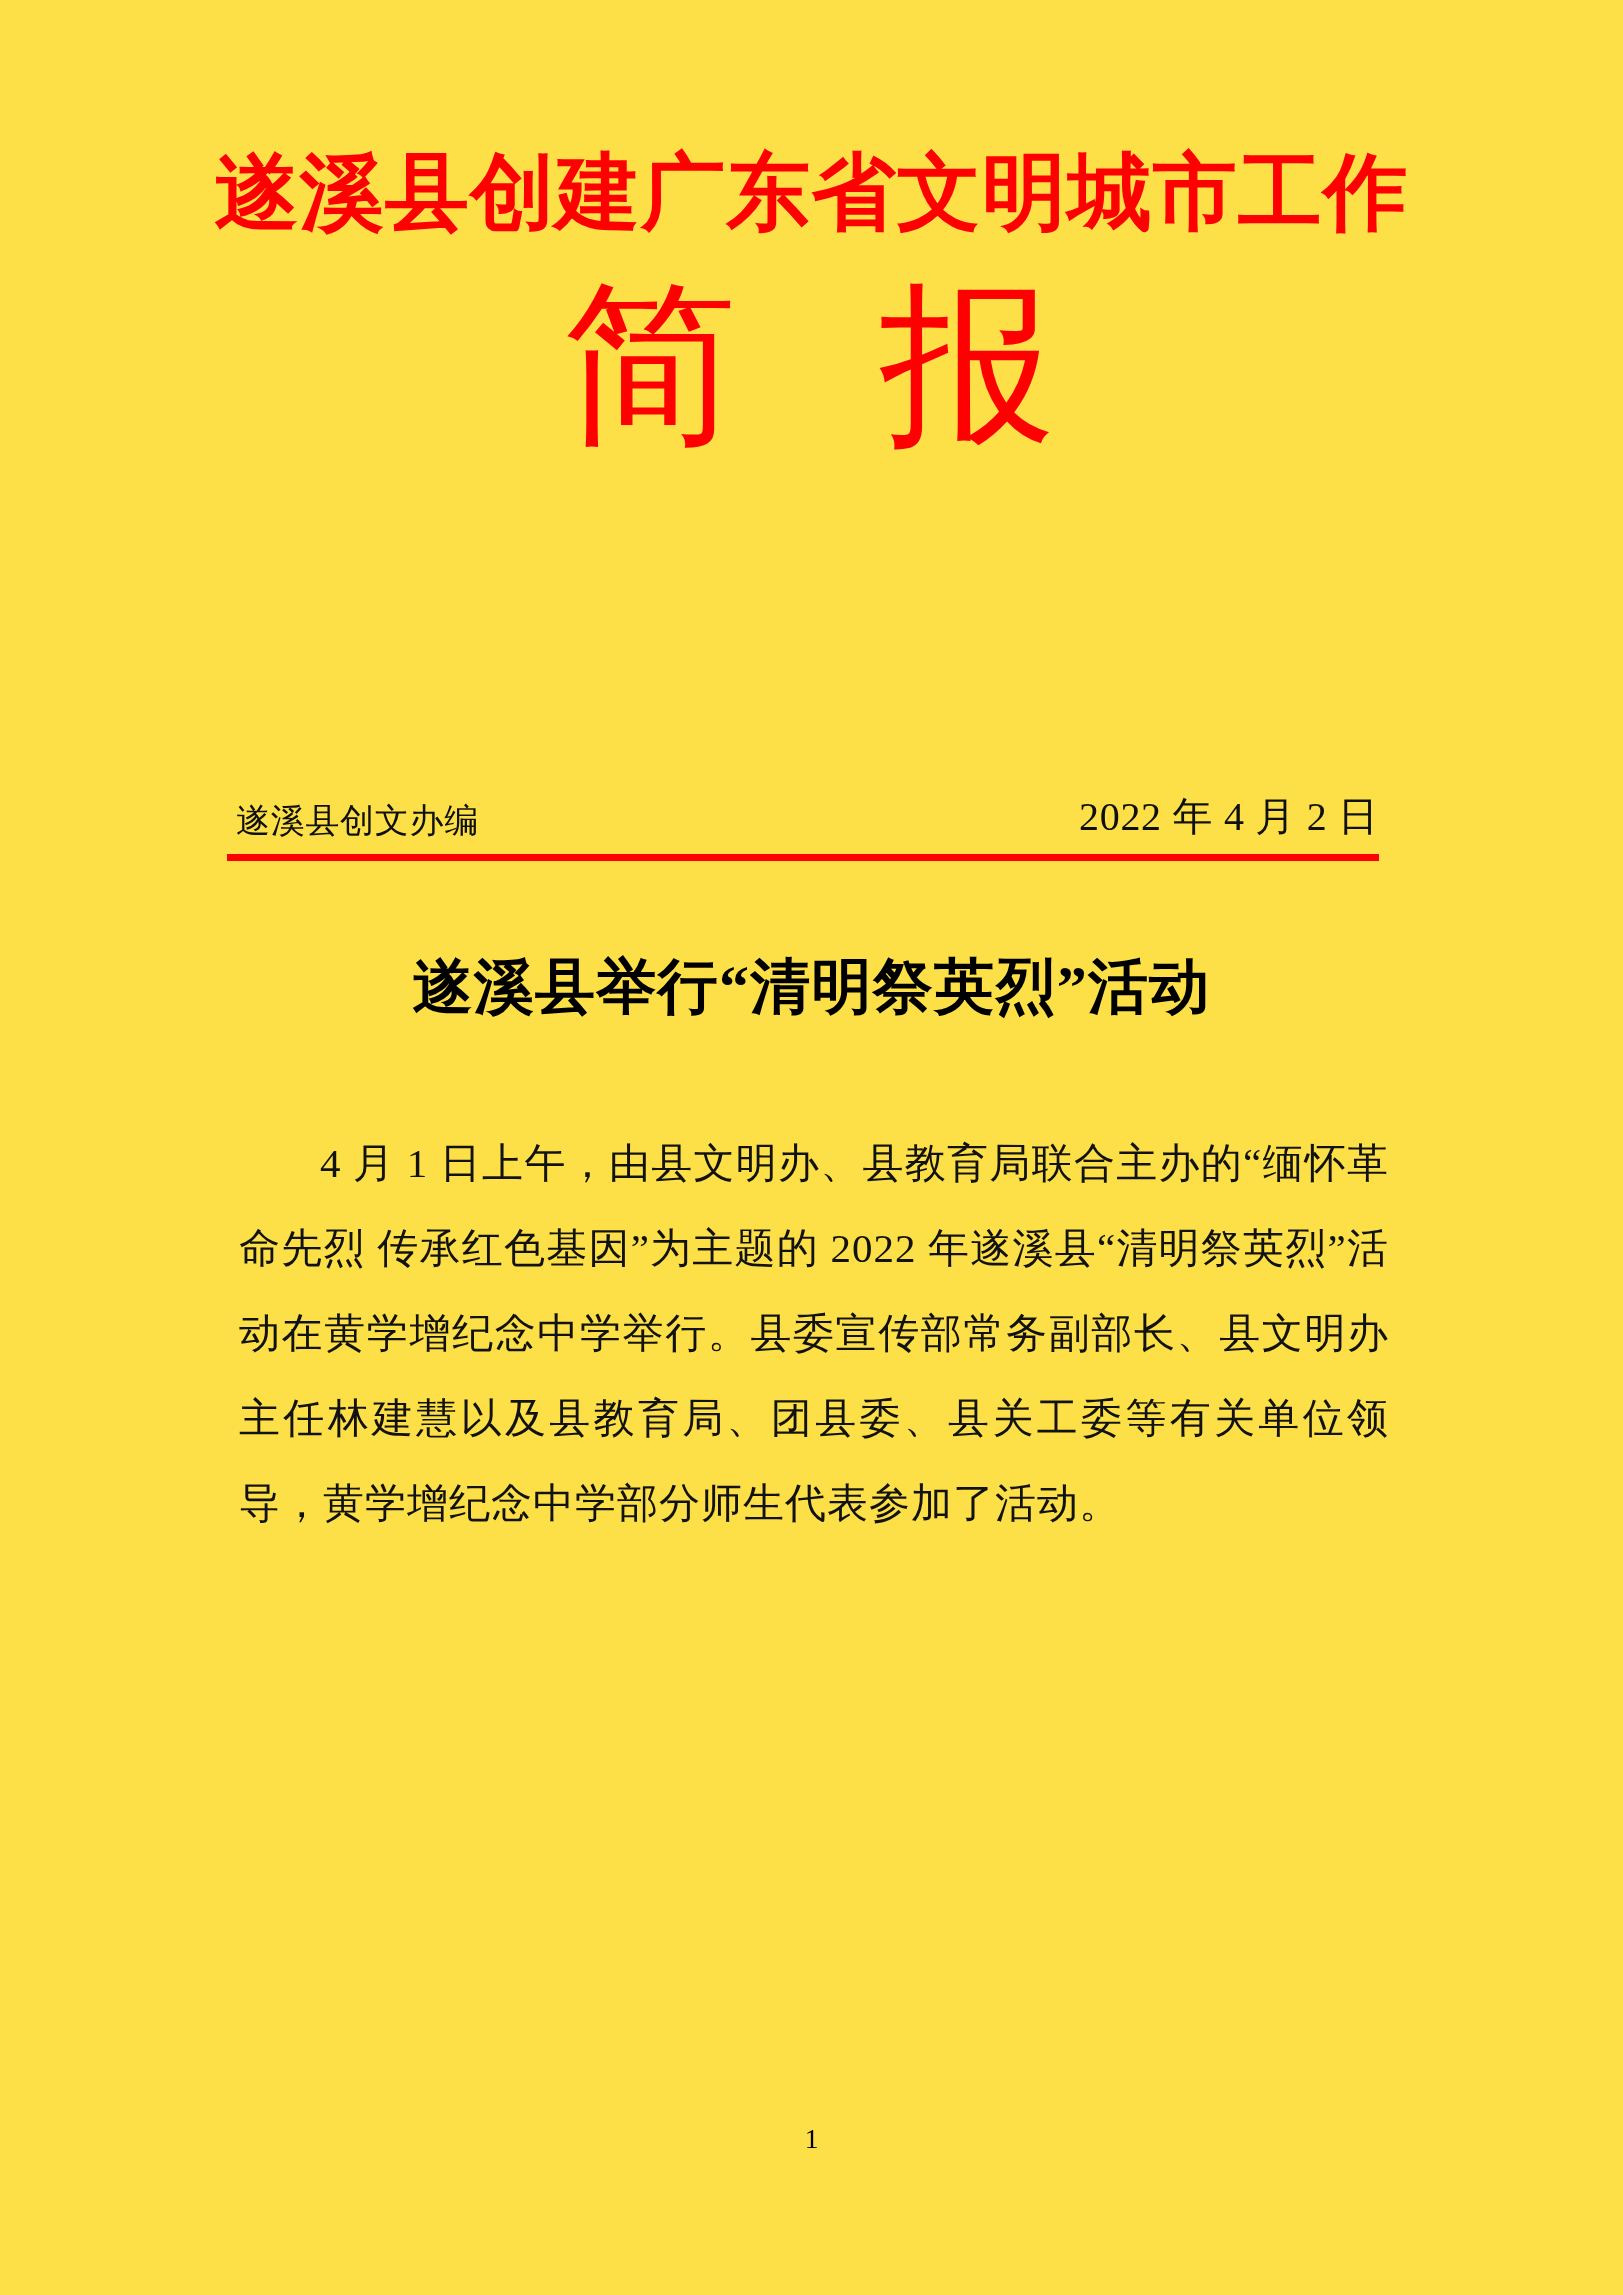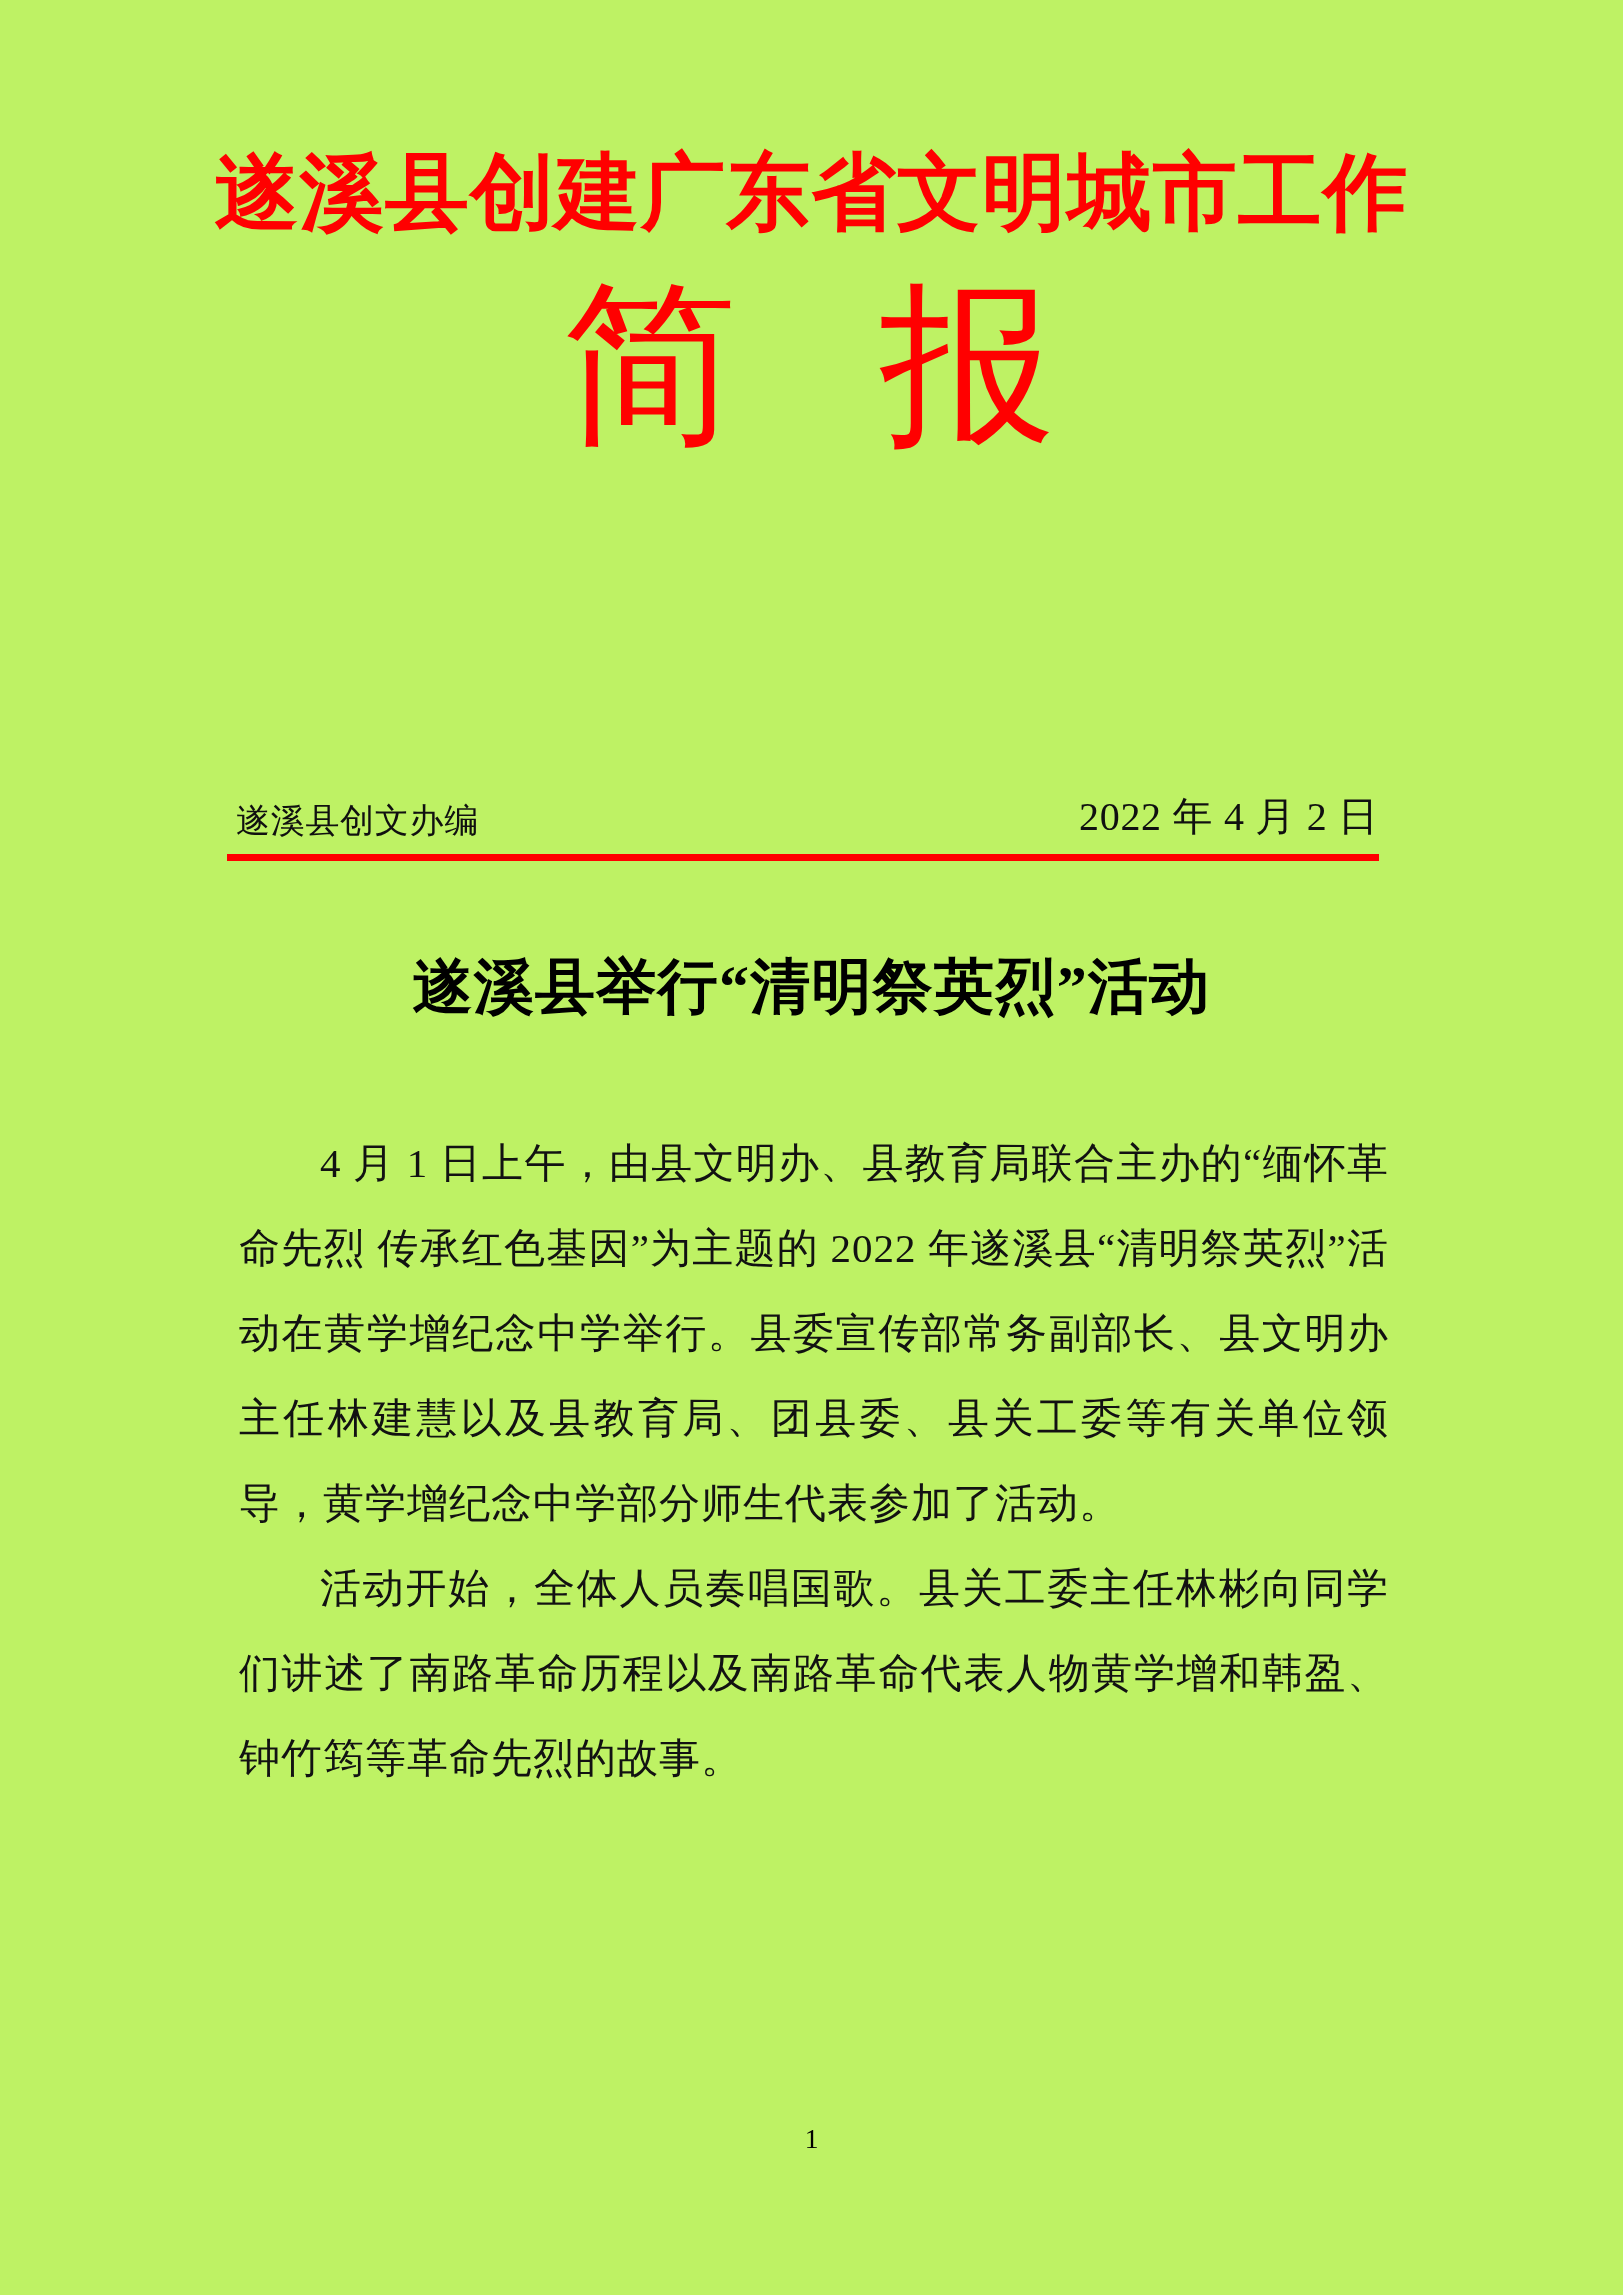--- a/index.html
+++ b/index.html
@@ -8,21 +8,21 @@
     background: #ffffff;
   }
   body {
     font-family: "Liberation Serif", "DejaVu Serif", serif;
     color: #000000;
   }
   .page {
     position: relative;
     width: 1623px;
     height: 2295px;
-    background: #bef264;
+    background: #fde047;
     overflow: hidden;
   }
 
   
   .masthead {
     position: absolute;
     left: 0;
     top: 0;
     width: 1623px;
   }
@@ -159,19 +159,18 @@
   <div class="meta-row">
     <div class="meta-editor">遂溪县创文办编</div>
     <div class="meta-date">2022 年 4 月 2 日</div>
   </div>
   <div class="red-rule"></div>
 
   <div class="article-headline">遂溪县举行“清明祭英烈”活动</div>
 
   <div class="article-body">
     <p class="para">4 月 1 日上午，由县文明办、县教育局联合主办的“缅怀革命先烈 传承红色基因”为主题的 2022 年遂溪县“清明祭英烈”活动在黄学增纪念中学举行。县委宣传部常务副部长、县文明办主任林建慧以及县教育局、团县委、县关工委等有关单位领导，黄学增纪念中学部分师生代表参加了活动。</p>
-    <p class="para">活动开始，全体人员奏唱国歌。县关工委主任林彬向同学们讲述了南路革命历程以及南路革命代表人物黄学增和韩盈、钟竹筠等革命先烈的故事。</p>
   </div>
 
   <div class="page-number">1</div>
 
 </div>
 
 
 </body></html>

